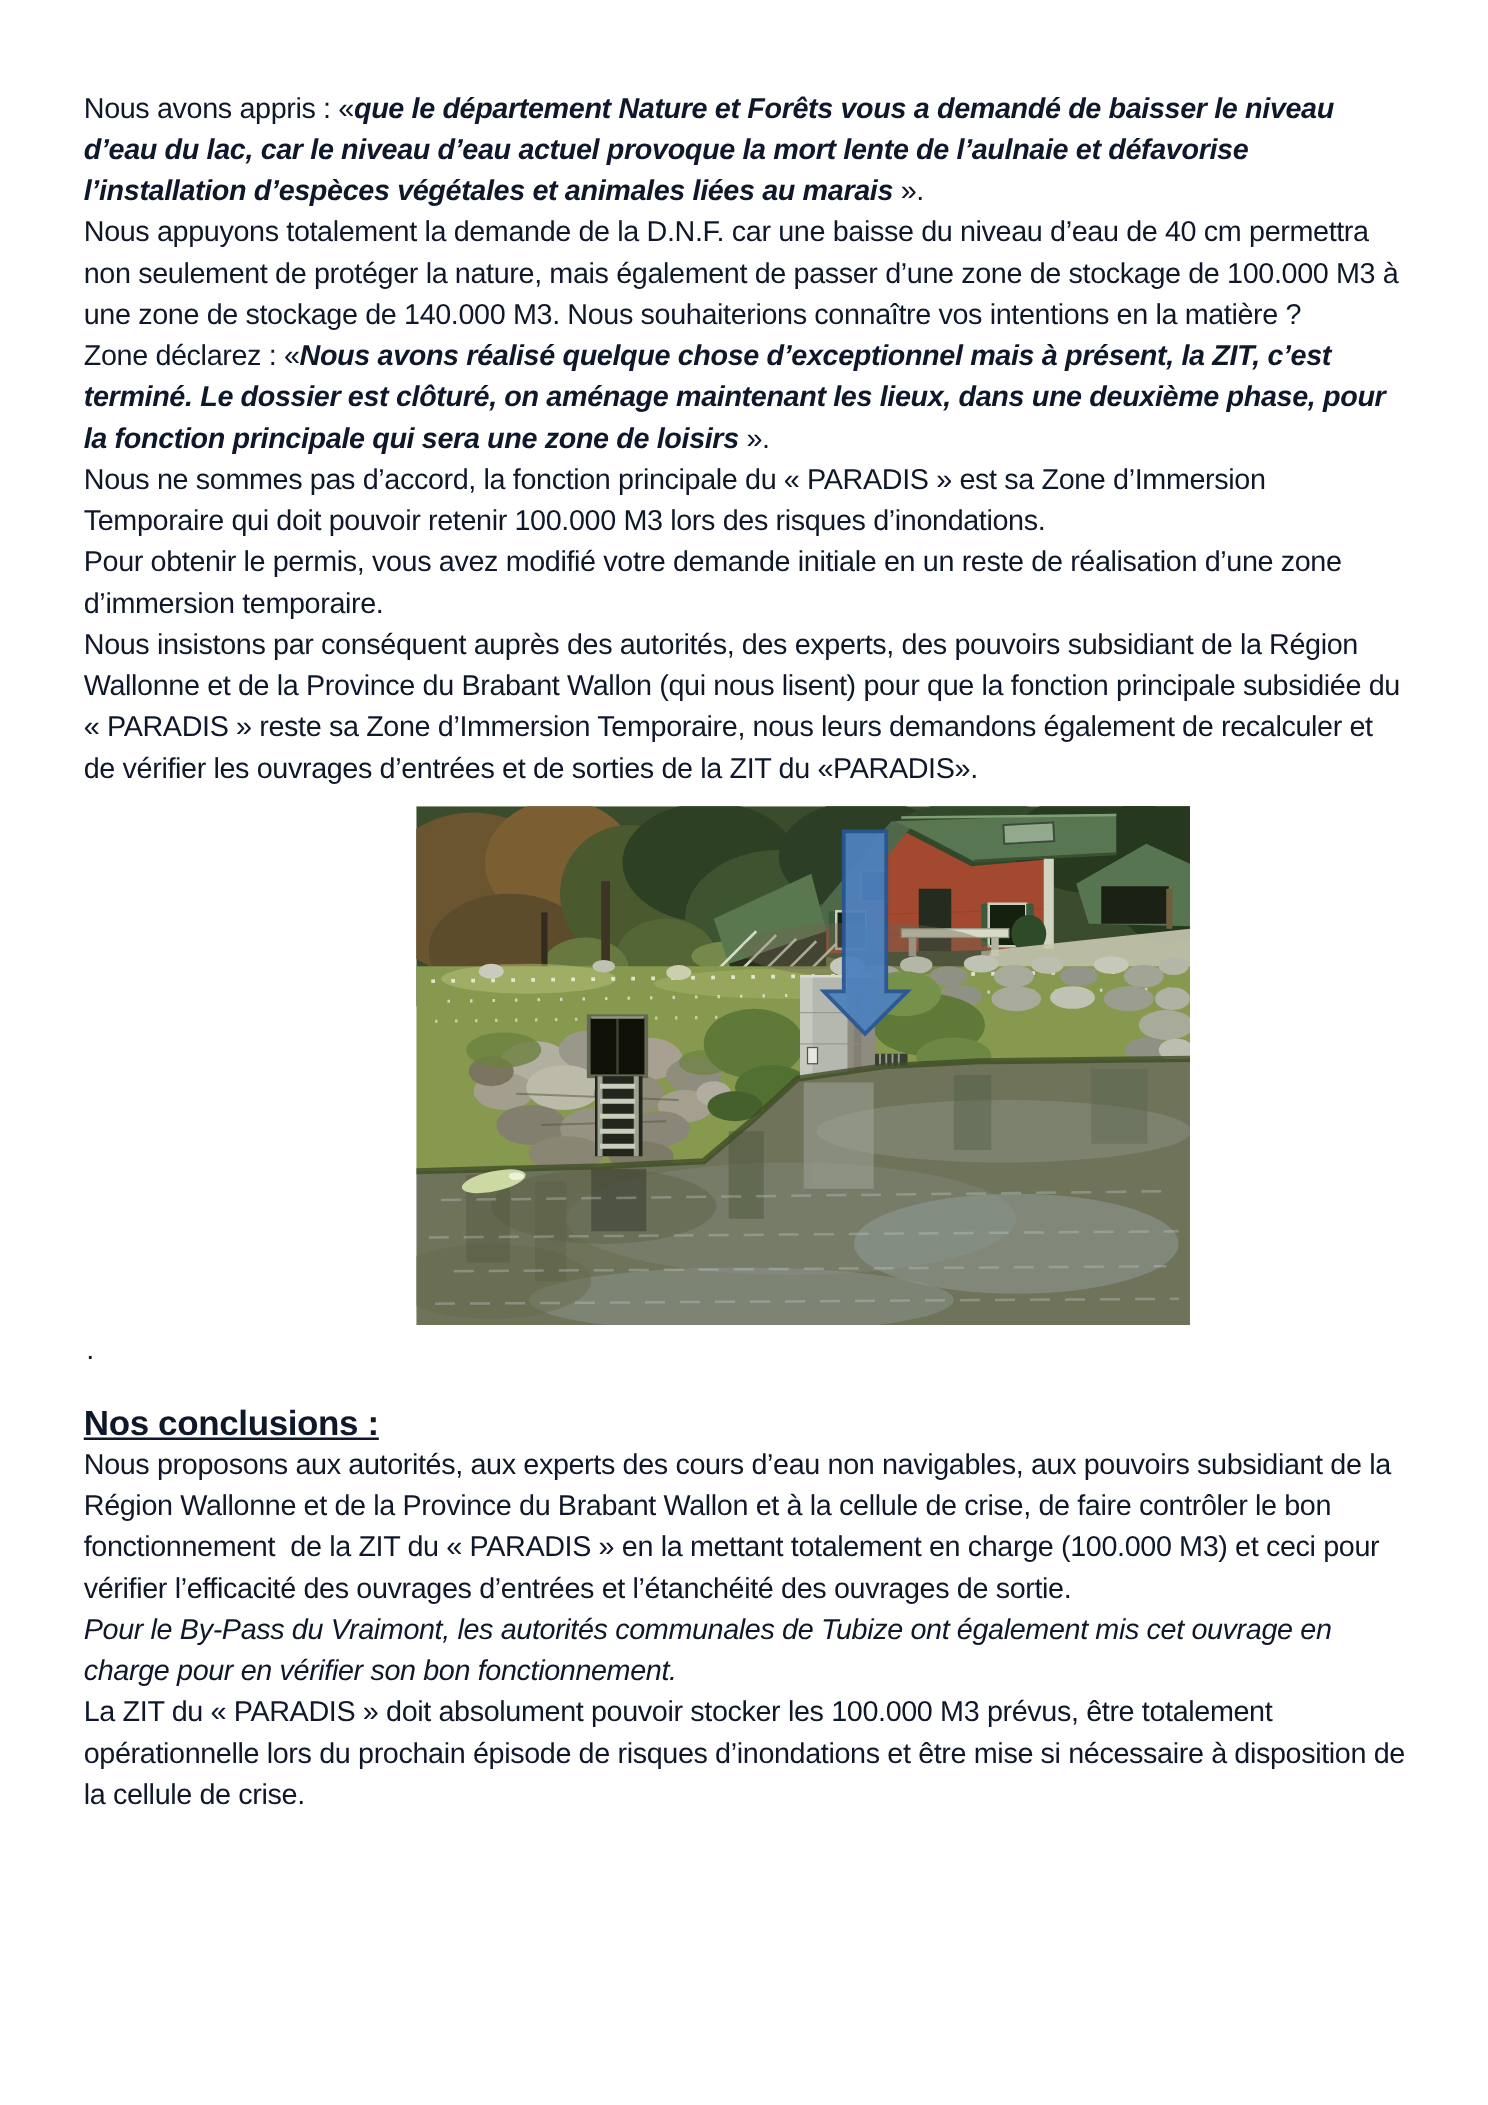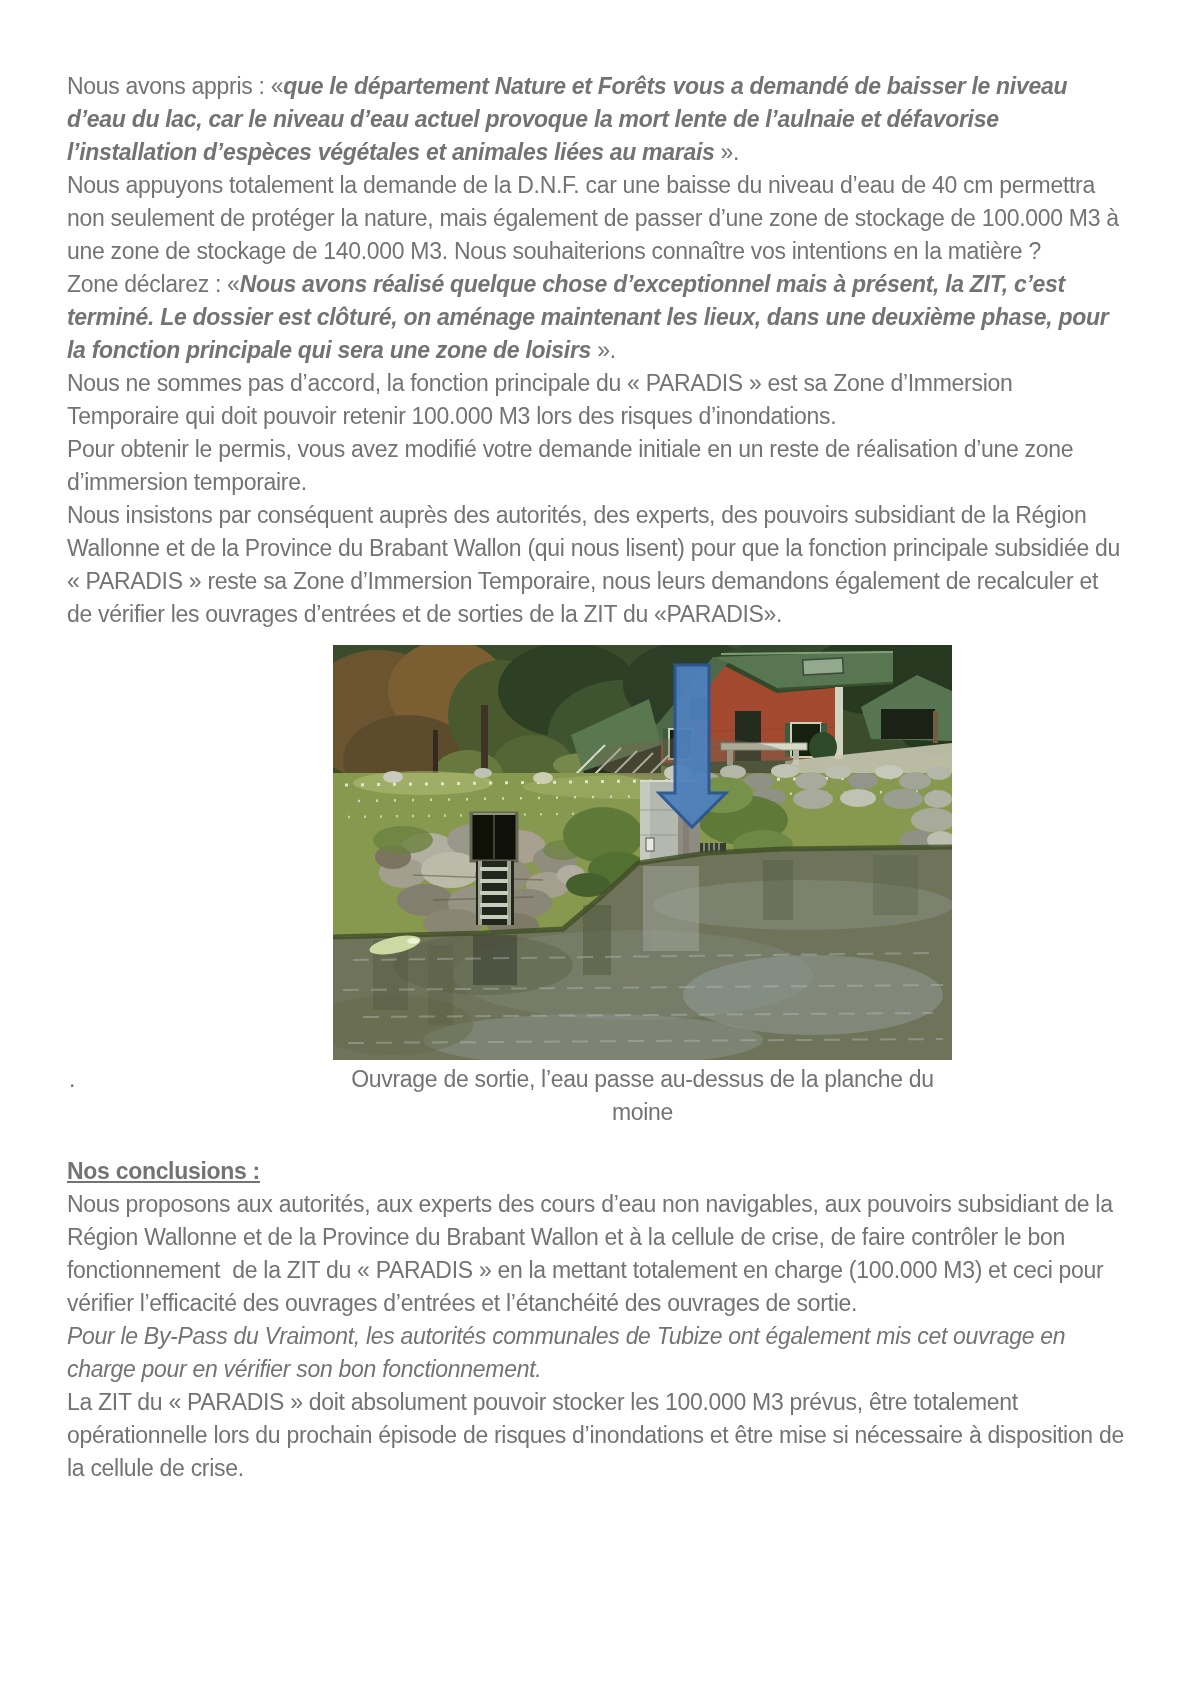--- a/index.html
+++ b/index.html
@@ -1,36 +1,36 @@
 <!DOCTYPE html>
 <html><head>
 <meta charset="utf-8">
 <style>
   html,body { margin:0; padding:0; background:#ffffff; }
   .page {
     position:relative; width:1190px; height:1684px; background:#ffffff;
-    font-family:"Liberation Sans", sans-serif; color:#737373; overflow:hidden;
+    font-family:"Liberation Sans", sans-serif; color:#0f172a; overflow:hidden;
   }
   .content { position:absolute; left:67px; top:0; width:1058px; padding-top:70px; }
   .content p {
     margin:0; font-size:23px; line-height:33px; letter-spacing:-0.3px;
     white-space:pre-wrap; text-align:left;
   }
   .quote-bi { font-weight:bold; font-style:italic; }
   .gap-top { margin-top:36px; }
   .italic { font-style:italic; }
   .p8 { margin-top:28px; }
   .p10 { margin-top:32px; }
   figure.photo { margin:14px 0 0 266px; padding:0; width:619px; height:415px; }
   figure.photo svg { display:block; }
   .caption-row { position:relative; margin-top:3px; min-height:33px; }
   .caption-dot { position:absolute; left:2px; top:0; font-size:23px; line-height:33px; }
   .caption { margin-left:266px; width:619px; text-align:center; font-size:23px; line-height:33px; letter-spacing:-0.3px; }
   h2.conclusions {
-    margin:26px 0 0 0; font-size:23px; line-height:33px; font-weight:bold;
+    margin:26px 0 0 0; font-size:28px; line-height:33px; font-weight:bold;
     text-decoration:underline; letter-spacing:-0.3px;
   }
 </style>
 </head>
 <body>
 
 <div class="page">
   <div class="content">
 
     <p><span>Nous avons appris : «</span><span class="quote-bi">que le département Nature et Forêts vous a demandé de baisser le niveau d’eau du lac, car le niveau d’eau actuel provoque la mort lente de l’aulnaie et défavorise l’installation d’espèces végétales et animales liées au marais</span><span> ».</span></p>
@@ -238,21 +238,20 @@
           <ellipse cx="62" cy="300" rx="26" ry="8" fill="#d9e6ad" opacity="0.9" transform="rotate(-12 62 300)"></ellipse>
           <ellipse cx="80" cy="296" rx="6" ry="3" fill="#eef2da"></ellipse>
         </g>
 
         <path d="M342,20 L376,20 L376,148 L393,148 L359,182 L326,148 L342,148 Z" stroke="#2a5794" stroke-width="3" stroke-linejoin="miter" opacity="0.95" fill="#4f81bd"></path>
       </svg>
     </figure>
 
     <div class="caption-row">
       <span class="caption-dot">.</span>
-      <div class="caption">Ouvrage de sortie, l’eau passe au-dessus de la planche du moine</div>
     </div>
 
     <h2 class="conclusions">Nos conclusions :</h2>
 
     <p class="p8">Nous proposons aux autorités, aux experts des cours d’eau non navigables, aux pouvoirs subsidiant de la Région Wallonne et de la Province du Brabant Wallon et à la cellule de crise, de faire contrôler le bon fonctionnement  de la ZIT du « PARADIS » en la mettant totalement en charge (100.000 M3) et ceci pour vérifier l’efficacité des ouvrages d’entrées et l’étanchéité des ouvrages de sortie.</p>
     <p class="italic">Pour le By-Pass du Vraimont, les autorités communales de Tubize ont également mis cet ouvrage en charge pour en vérifier son bon fonctionnement.</p>
     <p class="p10">La ZIT du « PARADIS » doit absolument pouvoir stocker les 100.000 M3 prévus, être totalement opérationnelle lors du prochain épisode de risques d’inondations et être mise si nécessaire à disposition de la cellule de crise.</p>
 
   </div>
 </div>

